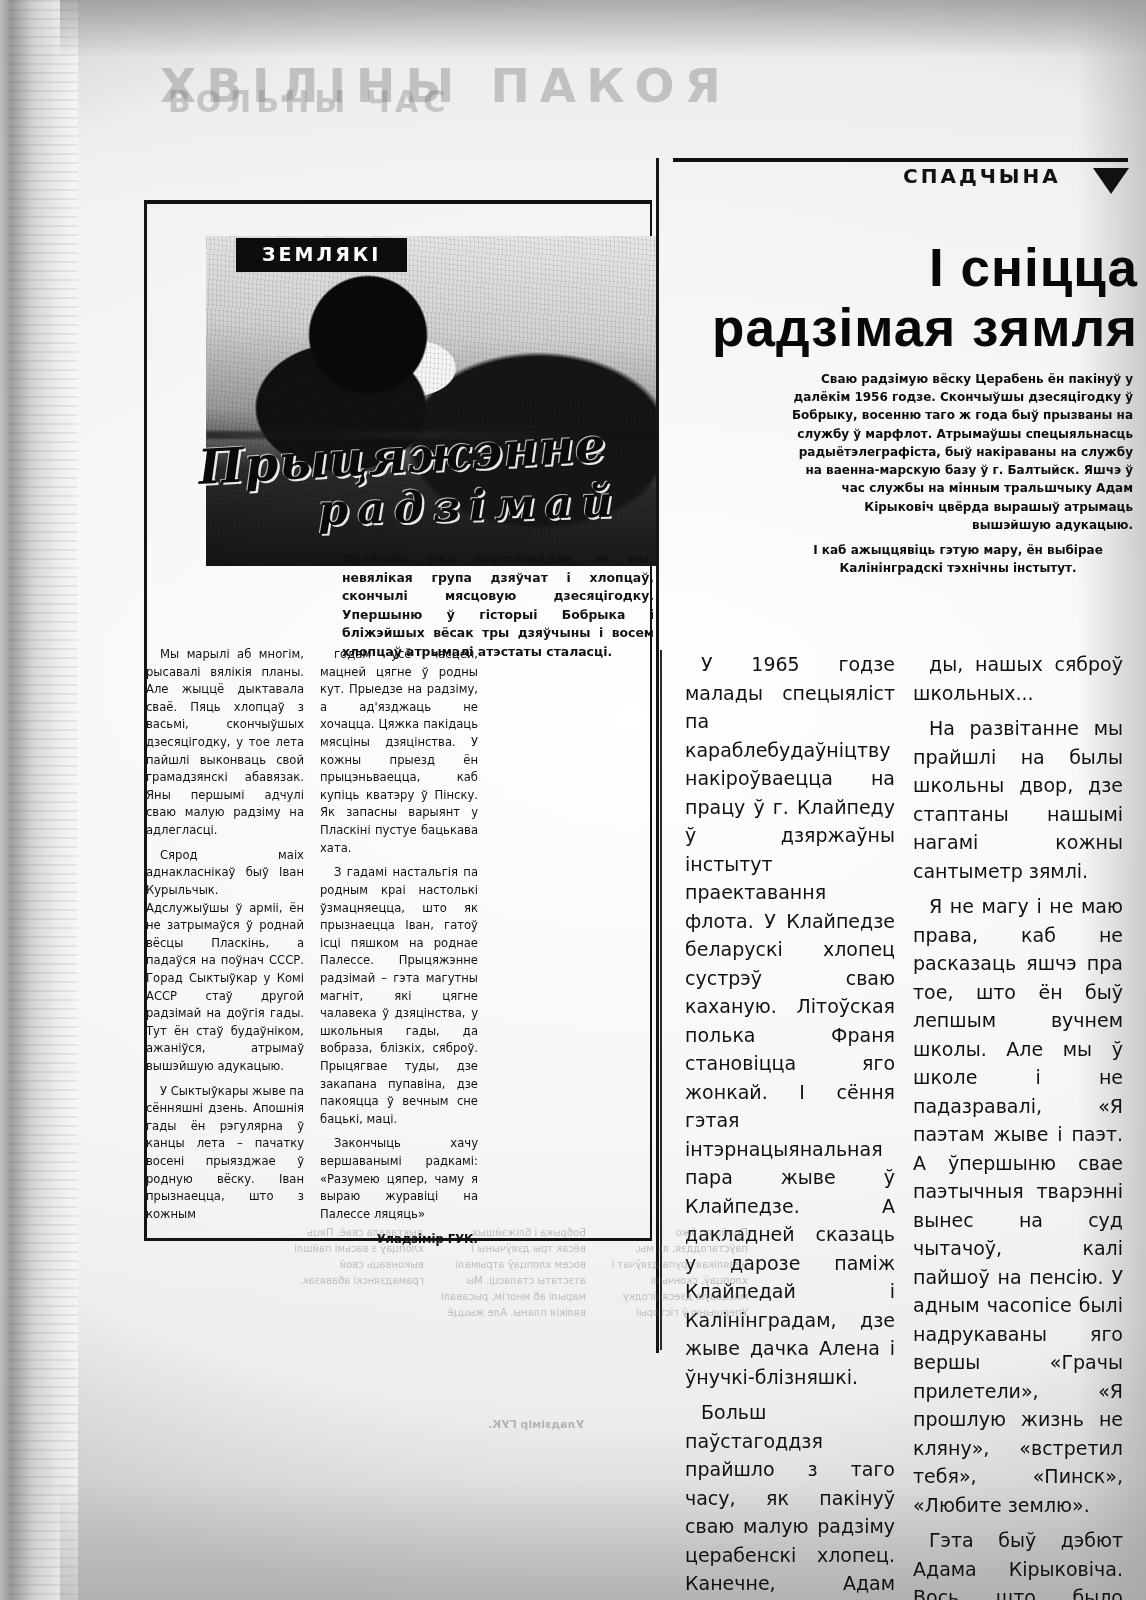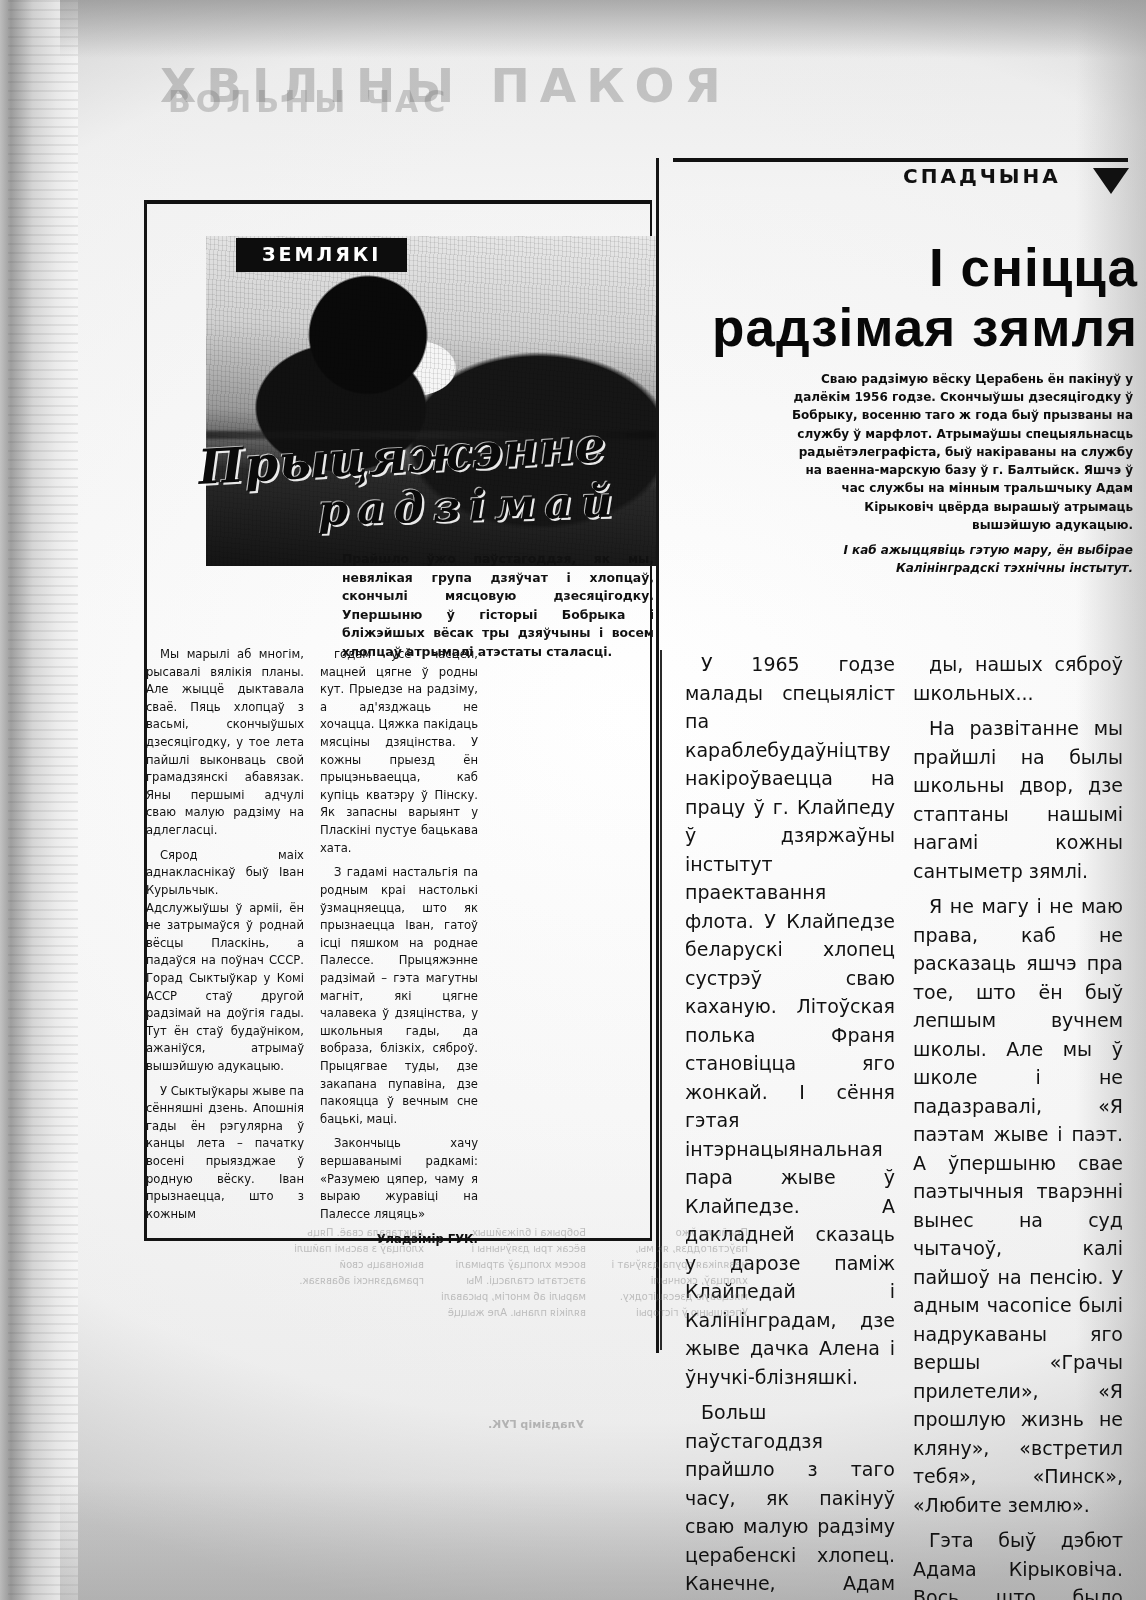--- a/index.html
+++ b/index.html
@@ -252,22 +252,22 @@
     width: 350px;
     font-family: "DejaVu Sans", sans-serif;
     font-weight: bold;
     font-size: 12px;
     line-height: 1.52;
     text-align: right;
     color: #0d0d0d;
   }
   #lead-right .em {
     display: block;
-    font-style: italic;
     margin-top: 7px;
+    text-align: center;
   }
   #right-cols {
     position: absolute;
     left: 12px; top: 500px;
     width: 450px;
     display: flex;
     gap: 18px;
   }
   #right-cols .col { width: 210px; font-size: 19px; line-height: 1.5; }
   #right-cols .col p { text-indent: 16px; }

